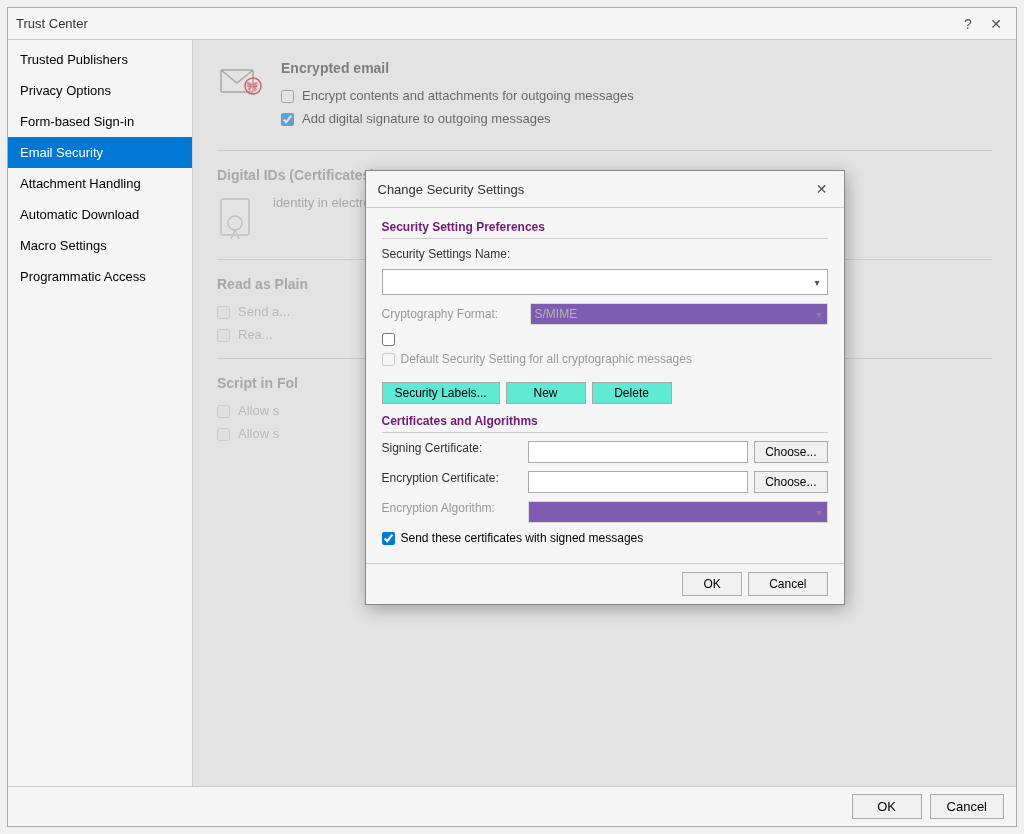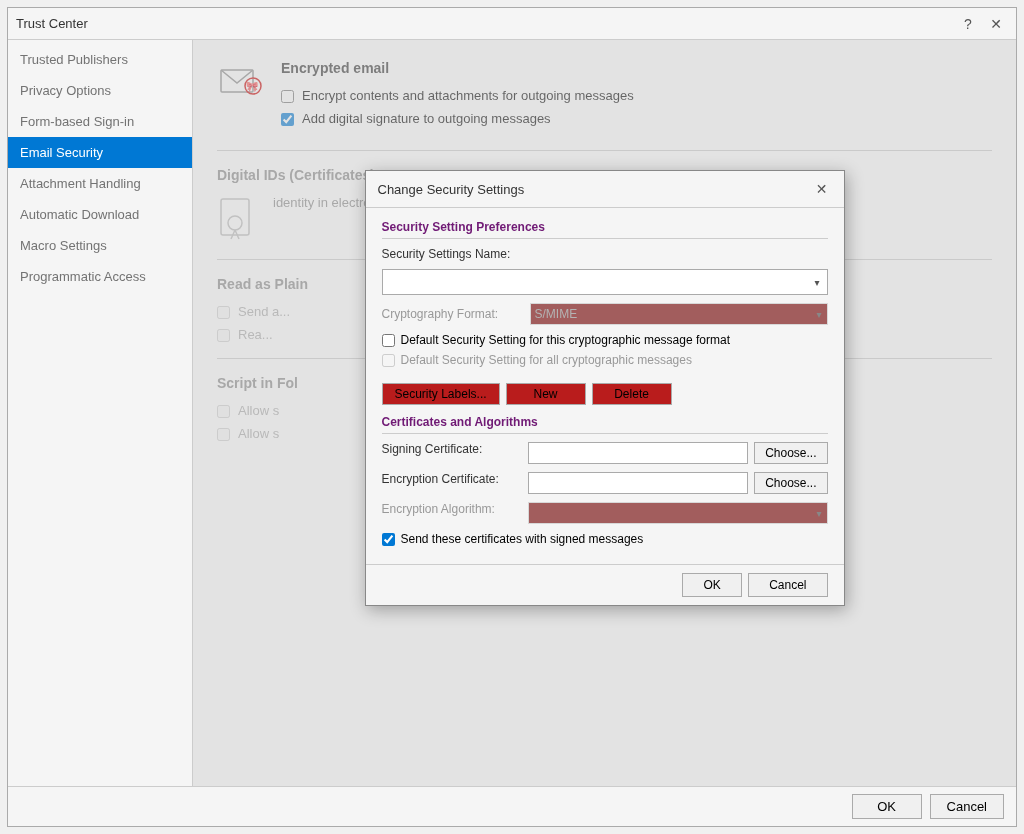--- a/index.html
+++ b/index.html
@@ -59,21 +59,21 @@
     }
     .sidebar {
       width: 185px;
       background: #f5f5f5;
       border-right: 1px solid #ccc;
       padding-top: 4px;
     }
     .sidebar-item {
       padding: 8px 12px;
       cursor: pointer;
-      color: #737373;
+      color: #000000;
       font-size: 13px;
       white-space: nowrap;
     }
     .sidebar-item.active {
       background: #0078d4;
       color: white;
     }
     .main-content {
       flex: 1;
       background: white;
@@ -255,21 +255,21 @@
     }
     .button-row {
       display: flex;
       gap: 6px;
       margin: 10px 0;
     }
     .modal-btn {
       padding: 3px 12px;
       font-size: 12px;
       border: 1px solid #aaa;
-      background: #b91c1c;
+      background: #5eead4;
       cursor: pointer;
       min-width: 80px;
     }
     .certificates-section {
       margin-top: 8px;
     }
     .cert-row {
       display: flex;
       margin-bottom: 8px;
       gap: 6px;
@@ -325,21 +325,21 @@
       top: 50%;
       transform: translateY(-50%);
       font-size: 10px;
       color: #888;
       pointer-events: none;
     }
     .cert-select {
       width: 100%;
       height: 22px;
       border: 1px solid #ccc;
-      background: #7f1d1d;
+      background: #4c1d95;
       padding: 0 20px 0 4px;
       font-size: 12px;
       color: #999;
       appearance: none;
     }
     .checked-blue {
       accent-color: #0078d4;
     }
   </style>
 </head>
@@ -483,21 +483,20 @@
               <span class="form-label-disabled">Cryptography Format:</span>
               <div class="cert-select-wrapper">
                 <select class="cert-select" disabled="">
                   <option>S/MIME</option>
                 </select>
               </div>
             </div>
 
             <div class="checkbox-row">
               <input type="checkbox" id="defformat" style="">
-              <label for="defformat">Default Security Setting for this cryptographic message format</label>
             </div>
             <div class="checkbox-row-disabled">
               <input type="checkbox" id="defall" disabled="" style="">
               <label for="defall">Default Security Setting for all cryptographic messages</label>
             </div>
 
             <div class="button-row">
               <button class="modal-btn">Security Labels...</button>
               <button class="modal-btn">New</button>
               <button class="modal-btn">Delete</button>

